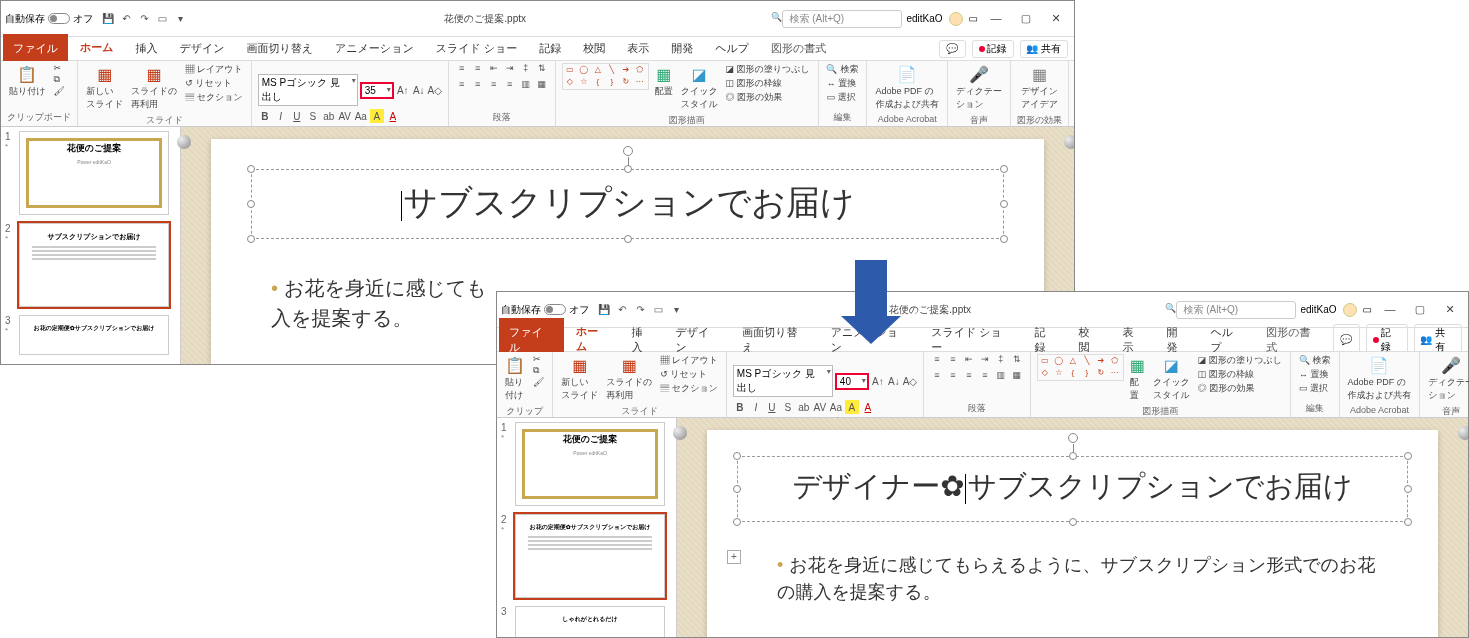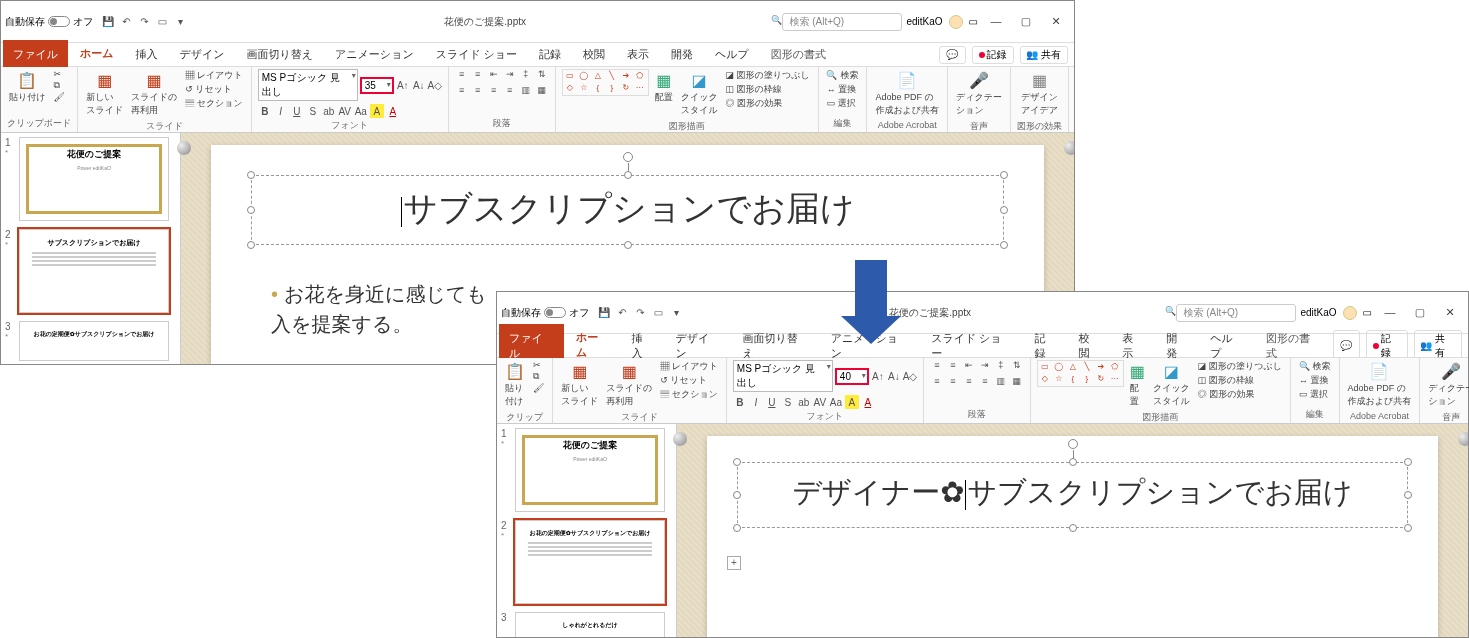--- a/index.html
+++ b/index.html
@@ -2,54 +2,54 @@
 <html><head>
 <meta charset="utf-8">
 <style>
 * { margin:0; padding:0; box-sizing:border-box; font-family:"Meiryo","MS Gothic",sans-serif; }
 body { background:#fff; width:1469px; height:638px; position:relative; overflow:hidden; }
 
 .win { position:absolute; background:#fff; border:1px solid #888; display:flex; flex-direction:column; }
 .win1 { left:0; top:0; width:1075px; height:365px; }
 .win2 { left:496px; top:291px; width:973px; height:347px; }
 
-.titlebar { height:42px; display:flex; align-items:center; font-size:10px; background:#fff; border-bottom:1px solid #ddd; gap:4px; padding:0 4px; }
+.titlebar { height:36px; display:flex; align-items:center; font-size:10px; background:#fff; border-bottom:1px solid #ddd; gap:4px; padding:0 4px; }
 .autosave { display:flex; align-items:center; gap:3px; }
 .pill { width:22px; height:11px; border:1px solid #888; border-radius:6px; display:inline-block; position:relative; }
 .pill::after { content:""; width:7px; height:7px; border-radius:50%; background:#888; position:absolute; left:1px; top:1px; }
 .qat { display:flex; gap:4px; margin-left:4px; }
 .qat span { width:14px; height:14px; display:inline-flex; align-items:center; justify-content:center; color:#555; }
 .save-ic { color:#7b4fc9; }
 .title-center { flex:1; text-align:center; color:#444; }
 .searchbox { border:1px solid #ccc; border-radius:3px; padding:1px 20px 1px 6px; color:#888; min-width:120px; position:relative; }
 .searchbox::before { content:"🔍"; position:absolute; left:-12px; font-size:9px; color:#888; }
 .wuser { display:flex; align-items:center; gap:6px; margin-left:auto; }
 .avatar { width:14px; height:14px; border-radius:50%; background:#ffe0b3; border:1px solid #cc8; }
 .wctl { display:flex; gap:2px; }
 .wctl span { width:28px; text-align:center; color:#444; font-size:11px; }
 
 .tabs { height:24px; display:flex; align-items:center; font-size:11px; gap:2px; padding-left:2px; border-bottom:1px solid #ddd; }
-.tab { padding:7px 10px; color:#333;font-family:Liberation Serif, serif; }
+.tab { padding:7px 10px; color:#333; }
 .tab.file { background:#c43e1c; color:#fff; }
 .tab.active { border-bottom:2px solid #c43e1c; color:#c43e1c; font-weight:bold; }
 .tab.ctx { color:#555; }
 .tabs-right { margin-left:auto; display:flex; gap:6px; padding-right:6px; }
 .pill-btn { border:1px solid #ddd; border-radius:3px; padding:1px 6px; font-size:10px; display:flex; align-items:center; gap:2px; }
 .rec-dot { width:6px; height:6px; background:#e03; border-radius:50%; display:inline-block; }
 
 .ribbon { height:66px; display:flex; border-bottom:1px solid #ccc; font-size:9px; background:#fafafa; }
 .grp { border-right:1px solid #ddd; padding:2px 6px; display:flex; flex-direction:column; justify-content:space-between; }
 .grp-lbl { text-align:center; color:#666; font-size:9px; margin-top:1px; }
 .grp-body { display:flex; align-items:flex-start; gap:4px; flex:1; }
 .vbtn { display:flex; flex-direction:column; align-items:center; gap:1px; padding:2px; color:#444; }
 .vbtn .ic { font-size:16px; color:#c43e1c; }
 .mini-stack { display:flex; flex-direction:column; gap:1px; }
 .mini { padding:0 2px; color:#444; white-space:nowrap; }
 
-.fontbox { display:flex; flex-direction:column; gap:3px; }
+.fontbox { display:flex; flex-direction:column; gap:3px;margin-top:11px; }
 .fontrow1 { display:flex; gap:2px; align-items:center; }
 .combo { border:1px solid #bbb; background:#fff; padding:1px 10px 1px 3px; font-size:10px; position:relative; }
 .combo::after { content:"▾"; position:absolute; right:1px; top:1px; font-size:8px; color:#666; }
 .combo.fsize { width:34px; }
 .combo.fsize.hl { border:2px solid #e03; }
 .fbtn { width:14px; height:14px; display:inline-flex; align-items:center; justify-content:center; color:#555; font-size:10px; }
 .fbtn.red { color:#c00; }
 .fbtn.yel { background:#ffeb3b; }
 
 .para-grid { display:grid; grid-template-columns:repeat(6,14px); grid-auto-rows:14px; gap:2px; }
@@ -595,16 +595,19 @@
             <span class="handle tm"></span>
             <span class="handle tr"></span>
           <span class="handle ml"></span>
             <span class="handle mr"></span>
           <span class="handle bl"></span>
             <span class="handle bm"></span>
             <span class="handle br"></span>
           <div class="slide-title" style="font-size:29px"><span>デザイナー✿</span><span class="cursor"></span><span>サブスクリプションでお届け</span></div>
         </div>
         <div class="small-plus" style="left:20px;top:120px">+</div>
+        <div class="slide-body" style="position:absolute;left:60px;top:118px;right:40px;font-size:18px">
+          <span class="bullet">•</span><span>お花を身近に感じてもらえるように、サブスクリプション形式でのお花の購入を提案する。</span>
+        </div>
       </div>
     </div>
   </div>
 </div>
 
 </body></html>

